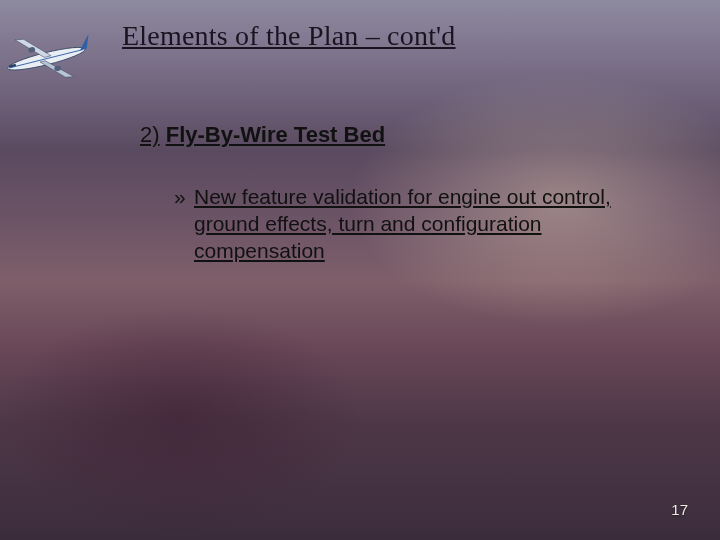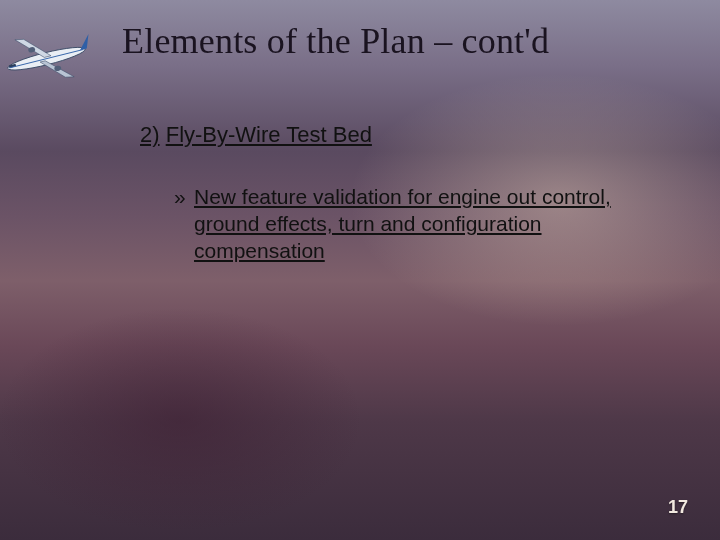--- a/index.html
+++ b/index.html
@@ -38,36 +38,38 @@
     left: -6px; top: 20px;
     width: 104px; height: 74px;
     pointer-events: none;
   }
   .title {
     position: absolute;
     left: 122px;
     top: 20px;
     width: 560px;
     font-family: "Times New Roman", Times, serif;
-    font-size: 36px;
+    font-size: 28px;
     color: #1a1320;
+    text-decoration: underline;
     letter-spacing: 0.2px;
   }
   .section {
     position: absolute;
     left: 140px;
     top: 122px;
     font-size: 22px;
     color: #111;
   }
   .section .num {
     text-decoration: underline;
   }
   .section .label {
     text-decoration: underline;
+    font-weight: bold;
   }
   .bullets {
     position: absolute;
     left: 174px;
     top: 184px;
     width: 470px;
     color: #111;
     font-size: 21px;
     line-height: 1.28;
     text-decoration: underline;
@@ -81,22 +83,22 @@
     content: "»";
     position: absolute;
     left: 0;
     top: 0;
   }
   .pagenum {
     position: absolute;
     right: 32px;
     bottom: 22px;
     color: #f2e9e0;
-    font-size: 18px;
-    font-weight: bold;
+    font-size: 15px;
+    font-weight: normal;
     text-shadow: 0 1px 2px rgba(0,0,0,0.4);
   }
 </style>
 </head>
 <body>
 
 <div class="slide">
 
   <div class="left-strip">
     <svg class="plane" viewBox="0 0 120 80">

